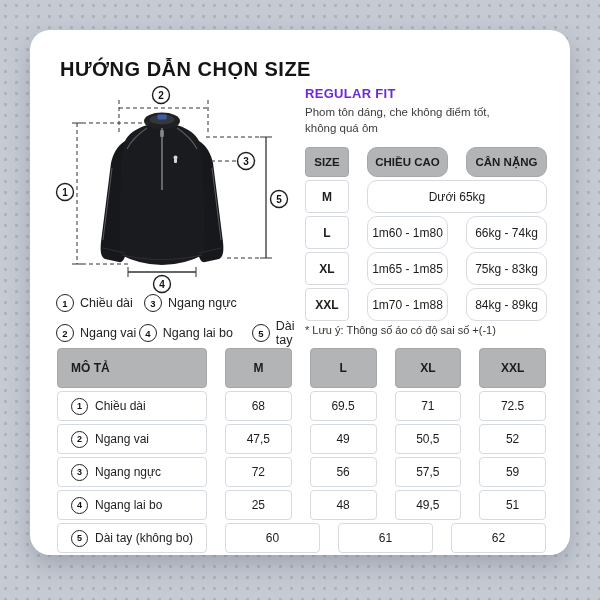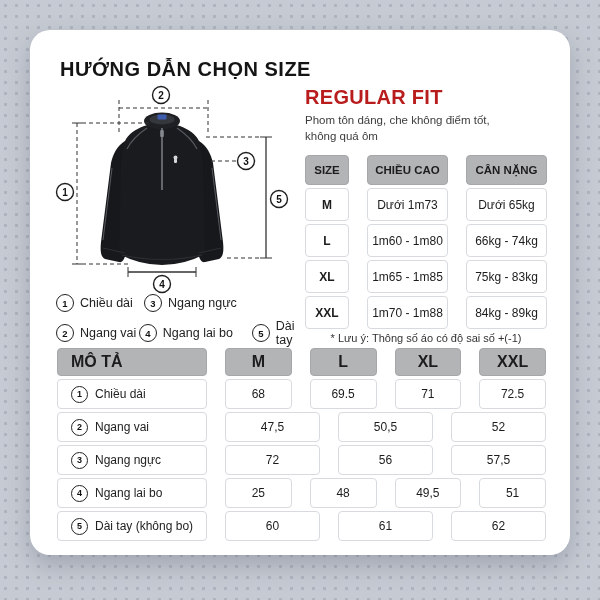--- a/index.html
+++ b/index.html
@@ -26,37 +26,37 @@
   .legend-item{display:flex;align-items:center;font-size:12.5px;color:#222;}
   .legend-row .legend-item:nth-child(1){width:88px;}
   .legend-row .legend-item:nth-child(2){width:120px;}
   .num-circle{
     width:16px;height:16px;border:1.3px solid #222;border-radius:50%;
     display:inline-flex;align-items:center;justify-content:center;
     font-size:9.5px;font-weight:bold;margin-right:6px;flex:none;color:#111;
     background:#fff;
   }
   .right-col{position:absolute;left:275px;top:56px;width:242px;}
-  .fit-heading{font-size:20px;font-weight:800;letter-spacing:.3px;color:#b91c1c;}
+  .fit-heading{font-size:13px;font-weight:800;letter-spacing:.3px;color:#6d28d9;}
   .fit-desc{font-size:11.5px;line-height:1.4;color:#3d3d3d;margin-top:3px;}
   .sz-table{margin-top:11px;width:242px;}
   .t-row{display:flex;gap:18px;margin-bottom:3px;}
   .t-cell{
     background:#fff;border:1px solid #d7dade;border-radius:4px;
     display:flex;align-items:center;justify-content:center;
     font-size:12px;color:#1c1c1c;height:33px;box-sizing:border-box;
   }
   .t-head{background:#b3b4b6;border-color:#a6a7aa;font-weight:bold;font-size:11.5px;height:30px;}
   .sc0{width:44px;flex:none;}
-  .sc1,.sc2{flex:1;}
+  .sc1,.sc2{flex:1;border-radius:10px;}
   .sz-table .t-row .sc0{font-weight:bold;}
-  .note{font-size:11px;color:#333;text-align:center;margin-top:1px;width:242px;}
+  .note{font-size:11px;color:#333;text-align:left;margin-top:1px;width:242px;}
   .m-table{position:absolute;left:27px;top:318px;width:489px;}
   .m-table .t-cell{height:30px;}
-  .m-table .t-head{height:28px;font-size:16px;}
+  .m-table .t-head{height:40px;font-size:12px;}
   .mc0{width:150px;flex:none;justify-content:flex-start;padding-left:13px;}
   .mcv{flex:1;}
   .m-table .mc0 .num-circle{width:15px;height:15px;border-width:1.2px;font-size:9px;margin-right:7px;}
   .mc0-label{font-size:12px;color:#222;}
   svg text{font-family:"Liberation Sans","DejaVu Sans",sans-serif;}
 </style>
 </head>
 <body>
 
 <div class="card">
@@ -166,21 +166,20 @@
       <span>không quá ôm</span>
     </div>
     <div class="sz-table" id="size-table">
         <div class="t-row">
           <div class="t-cell t-head sc0">SIZE</div>
           <div class="t-cell t-head sc1">CHIỀU CAO</div>
           <div class="t-cell t-head sc2">CÂN NẶNG</div>
         </div>
         <div class="t-row">
           <div class="t-cell sc0">M</div>
-          <div class="t-cell sc1">Dưới 1m73</div>
           <div class="t-cell sc2">Dưới 65kg</div>
         </div>
         <div class="t-row">
           <div class="t-cell sc0">L</div>
           <div class="t-cell sc1">1m60 - 1m80</div>
           <div class="t-cell sc2">66kg - 74kg</div>
         </div>
         <div class="t-row">
           <div class="t-cell sc0">XL</div>
           <div class="t-cell sc1">1m65 - 1m85</div>
@@ -212,31 +211,33 @@
         <div class="t-cell mcv">69.5</div>
         <div class="t-cell mcv">71</div>
         <div class="t-cell mcv">72.5</div>
       </div>
       <div class="t-row">
         <div class="t-cell mc0">
           <span class="num-circle">2</span>
           <span class="mc0-label">Ngang vai</span>
         </div>
         <div class="t-cell mcv">47,5</div>
+        <div class="t-cell mcv">49</div>
         <div class="t-cell mcv">50,5</div>
         <div class="t-cell mcv">52</div>
       </div>
       <div class="t-row">
         <div class="t-cell mc0">
           <span class="num-circle">3</span>
           <span class="mc0-label">Ngang ngực</span>
         </div>
         <div class="t-cell mcv">72</div>
         <div class="t-cell mcv">56</div>
         <div class="t-cell mcv">57,5</div>
+        <div class="t-cell mcv">59</div>
       </div>
       <div class="t-row">
         <div class="t-cell mc0">
           <span class="num-circle">4</span>
           <span class="mc0-label">Ngang lai bo</span>
         </div>
         <div class="t-cell mcv">25</div>
         <div class="t-cell mcv">48</div>
         <div class="t-cell mcv">49,5</div>
         <div class="t-cell mcv">51</div>

